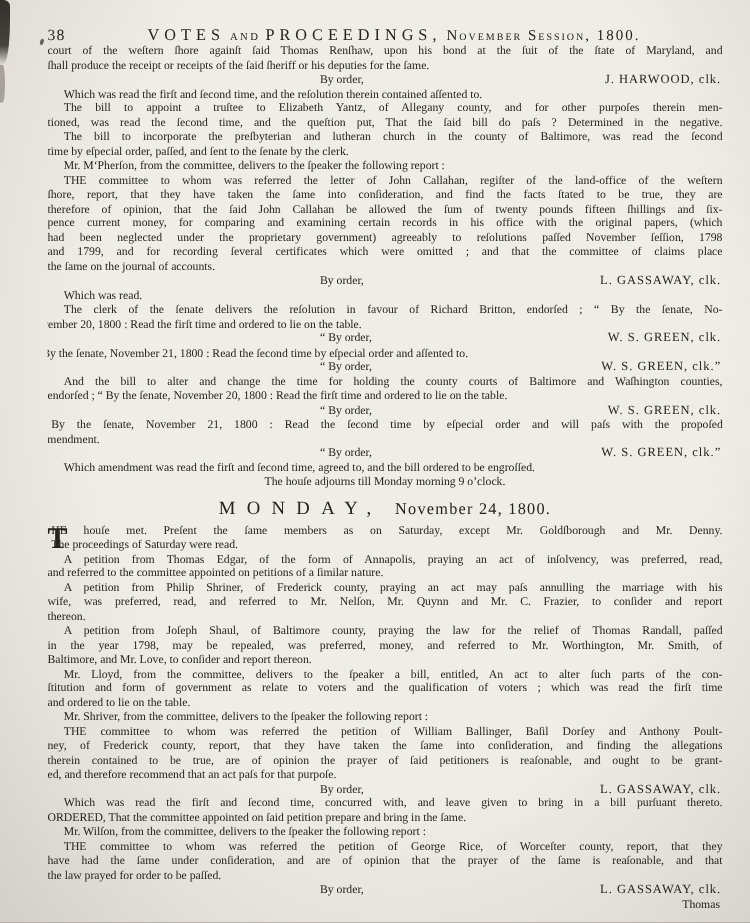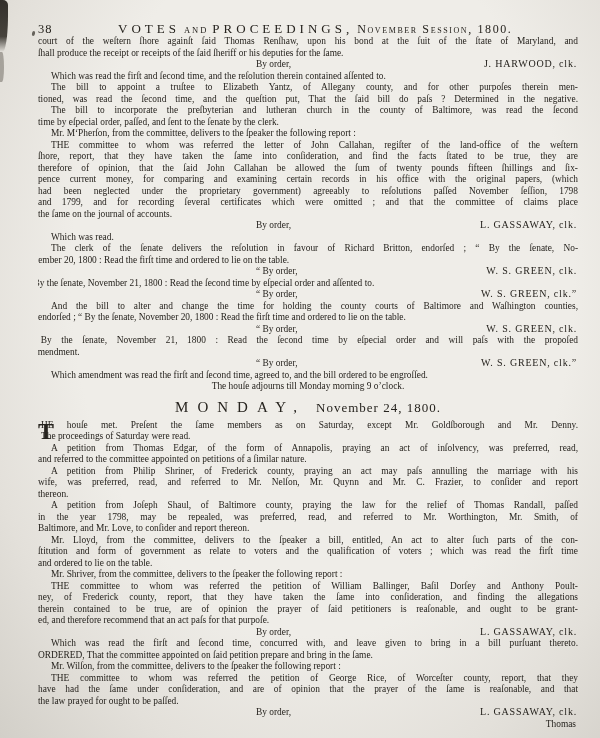--- a/index.html
+++ b/index.html
@@ -117,39 +117,39 @@
         <span class="dcap">T</span>
         <div class="dcl j">HE houſe met.  Preſent the ſame members as on Saturday, except Mr. Goldſborough and Mr. Denny.</div>
         <div class="dcl">The proceedings of Saturday were read.</div>
       </div>
       <div class="ln j ind">A petition from Thomas Edgar, of the form of Annapolis, praying an act of inſolvency, was preferred, read,</div>
       <div class="ln">and referred to the committee appointed on petitions of a ſimilar nature.</div>
       <div class="ln j ind">A petition from Philip Shriner, of Frederick county, praying an act may paſs annulling the marriage with his</div>
       <div class="ln j">wife, was preferred, read, and referred to Mr. Nelſon, Mr. Quynn and Mr. C. Frazier, to conſider and report</div>
       <div class="ln">thereon.</div>
       <div class="ln j ind">A petition from Joſeph Shaul, of Baltimore county, praying the law for the relief of Thomas Randall, paſſed</div>
-      <div class="ln j">in the year 1798, may be repealed, was preferred, read, and referred to Mr. Worthington, Mr. Smith, of</div>
+      <div class="ln j">in the year 1798, may be repealed, was preferred, money, and referred to Mr. Worthington, Mr. Smith, of</div>
       <div class="ln">Baltimore, and Mr. Love, to conſider and report thereon.</div>
       <div class="ln j ind">Mr. Lloyd, from the committee, delivers to the ſpeaker a bill, entitled, An act to alter ſuch parts of the con-</div>
       <div class="ln j">ſtitution and form of government as relate to voters and the qualification of voters ; which was read the firſt time</div>
       <div class="ln">and ordered to lie on the table.</div>
       <div class="ln ind">Mr. Shriver, from the committee, delivers to the ſpeaker the following report :</div>
       <div class="ln j ind">THE committee to whom was referred the petition of William Ballinger, Baſil Dorſey and Anthony Poult-</div>
       <div class="ln j">ney, of Frederick county, report, that they have taken the ſame into conſideration, and finding the allegations</div>
       <div class="ln j">therein contained to be true, are of opinion the prayer of ſaid petitioners is reaſonable, and ought to be grant-</div>
       <div class="ln">ed, and therefore recommend that an act paſs for that purpoſe.</div>
       <div class="ord">
         <span class="olbl">By order,</span>
         <span class="onm">L. GASSAWAY, clk.</span>
       </div>
       <div class="ln j ind">Which was read the firſt and ſecond time, concurred with, and leave given to bring in a bill purſuant thereto.</div>
       <div class="ln">ORDERED, That the committee appointed on ſaid petition prepare and bring in the ſame.</div>
       <div class="ln ind">Mr. Wilſon, from the committee, delivers to the ſpeaker the following report :</div>
       <div class="ln j ind">THE committee to whom was referred the petition of George Rice, of Worceſter county, report, that they</div>
       <div class="ln j">have had the ſame under conſideration, and are of opinion that the prayer of the ſame is reaſonable, and that</div>
-      <div class="ln">the law prayed for ought to be paſſed.</div>
+      <div class="ln">the law prayed for order to be paſſed.</div>
       <div class="ord">
         <span class="olbl">By order,</span>
         <span class="onm">L. GASSAWAY, clk.</span>
       </div>
       <div class="ln cw">Thomas</div>
     </div>
 </div>
 
 </body></html>

